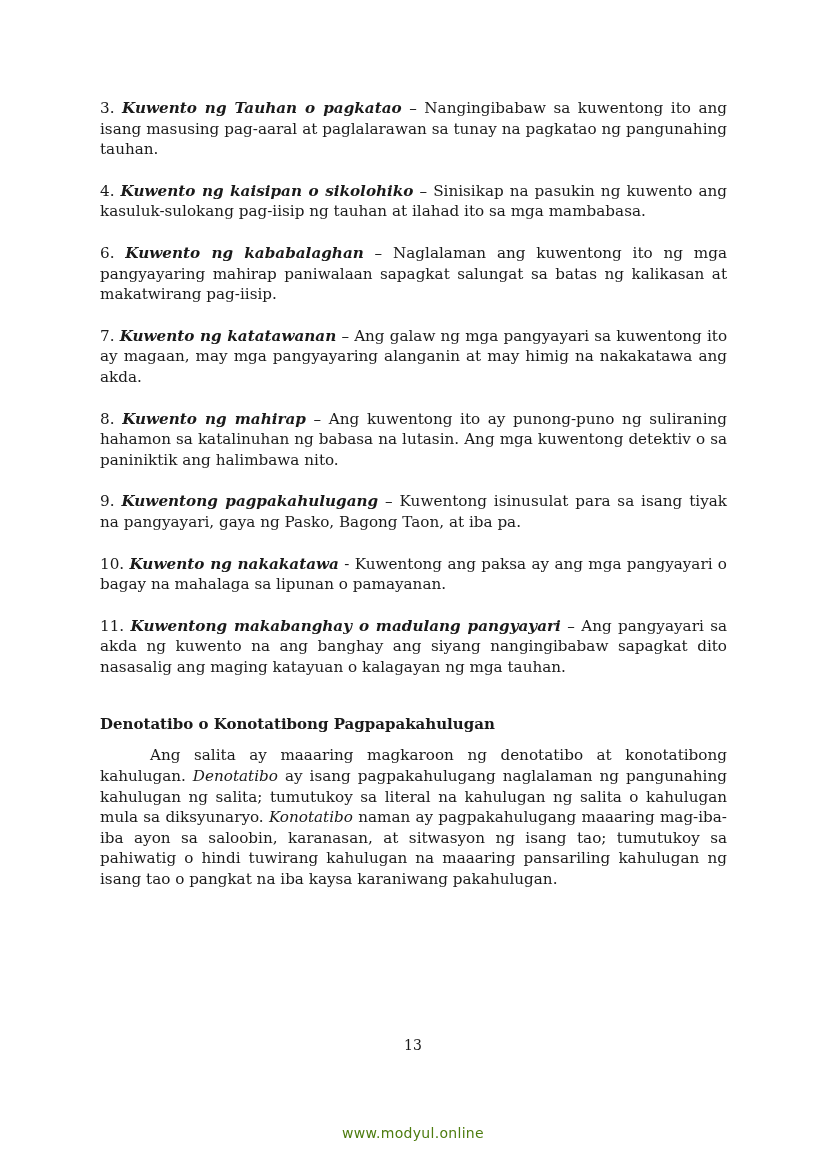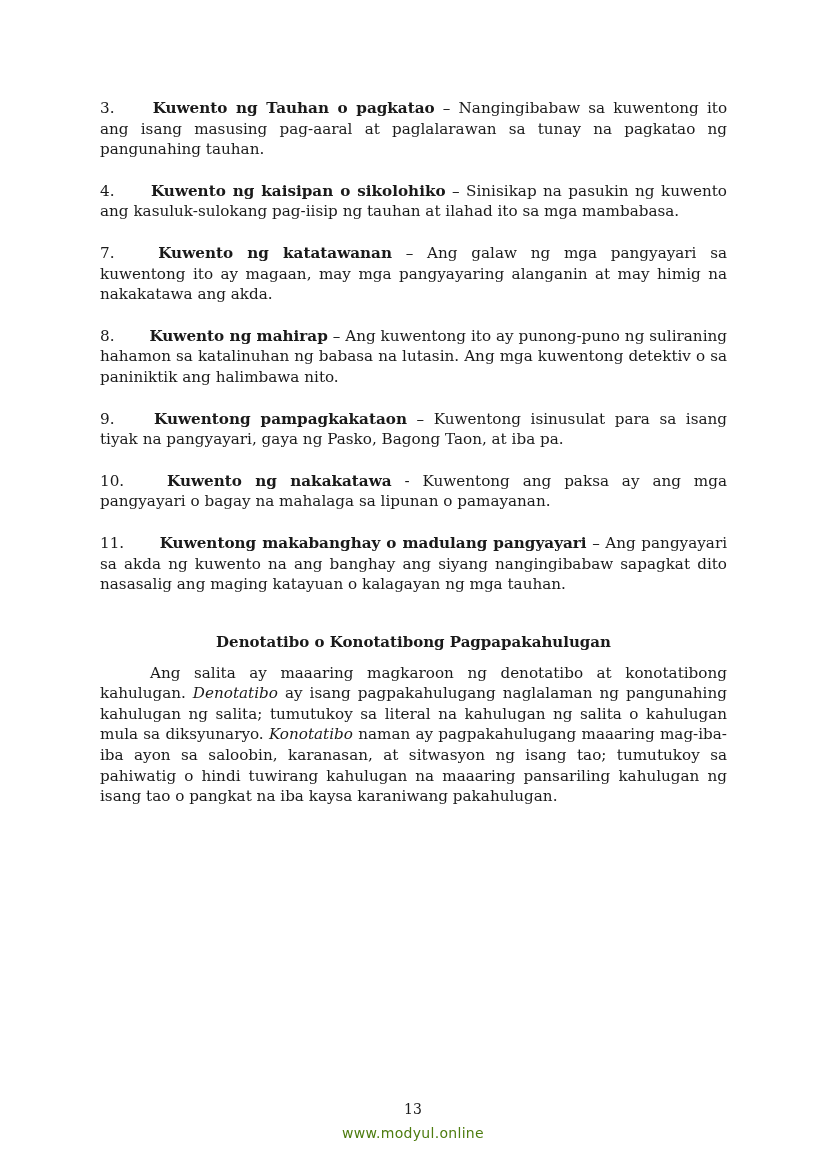--- a/index.html
+++ b/index.html
@@ -1,37 +1,38 @@
 <!DOCTYPE html>
 <html><head>
 <meta charset="utf-8">
 <style>
   html, body { margin: 0; padding: 0; background: #ffffff; }
   body { width: 826px; height: 1169px; position: relative; overflow: hidden;
          font-family: "DejaVu Serif", serif; color: #1a1a1a; }
   .page { position: absolute; left: 100px; top: 98px; width: 627px; }
   .item { font-size: 15.2px; line-height: 20.6px; text-align: justify; margin: 0 0 21px 0; }
-  .item b { font-weight: bold; margin-left: 30px; }
-  .heading { text-align: center; font-weight: bold; font-size: 15px; margin: 38px 0 12px 0; }
+  .item b { font-style: italic; font-weight: bold; }
+  .heading { font-weight: bold; font-size: 15px; margin: 38px 0 12px 0; }
   .para { font-size: 15.2px; line-height: 20.6px; text-align: justify; text-indent: 50px; margin: 0; }
   .para i { font-style: italic; }
-  .pagenum { position: absolute; top: 1101px; left: 0; width: 826px; text-align: center; font-size: 14px; }
+  .pagenum { position: absolute; top: 1037px; left: 0; width: 826px; text-align: center; font-size: 14px; }
   .watermark { position: absolute; top: 1125px; left: 0; width: 826px; text-align: center;
                font-family: "DejaVu Sans", sans-serif; font-size: 14px; color: #4d7c0f; letter-spacing: 0.3px; }
 </style>
 </head>
 <body>
 
 <div class="page">
   <div id="items">
     <p class="item"><span>3.</span> <b>Kuwento ng Tauhan o pagkatao</b><span> – </span><span>Nangingibabaw sa kuwentong ito ang isang masusing pag-aaral at paglalarawan sa tunay na pagkatao ng pangunahing tauhan.</span></p>
     <p class="item"><span>4.</span> <b>Kuwento ng kaisipan o sikolohiko</b><span> – </span><span>Sinisikap na pasukin ng kuwento ang kasuluk-sulokang pag-iisip ng tauhan at ilahad ito sa mga mambabasa.</span></p>
+    <p class="item"><span>6.</span> <b>Kuwento ng kababalaghan</b><span> – </span><span>Naglalaman ang kuwentong ito ng mga pangyayaring mahirap paniwalaan sapagkat salungat sa batas ng kalikasan at makatwirang pag-iisip.</span></p>
     <p class="item"><span>7.</span> <b>Kuwento ng katatawanan</b><span> – </span><span>Ang galaw ng mga pangyayari sa kuwentong ito ay magaan, may mga pangyayaring alanganin at may himig na nakakatawa ang akda.</span></p>
     <p class="item"><span>8.</span> <b>Kuwento ng mahirap</b><span> – </span><span>Ang kuwentong ito ay punong-puno ng suliraning hahamon sa katalinuhan ng babasa na lutasin. Ang mga kuwentong detektiv o sa paniniktik ang halimbawa nito.</span></p>
-    <p class="item"><span>9.</span> <b>Kuwentong pampagkakataon</b><span> – </span><span>Kuwentong isinusulat para sa isang tiyak na pangyayari, gaya ng Pasko, Bagong Taon, at iba pa.</span></p>
+    <p class="item"><span>9.</span> <b>Kuwentong pagpakahulugang</b><span> – </span><span>Kuwentong isinusulat para sa isang tiyak na pangyayari, gaya ng Pasko, Bagong Taon, at iba pa.</span></p>
     <p class="item"><span>10.</span> <b>Kuwento ng nakakatawa</b><span> - </span><span>Kuwentong ang paksa ay ang mga pangyayari o bagay na mahalaga sa lipunan o pamayanan.</span></p>
     <p class="item"><span>11.</span> <b>Kuwentong makabanghay o madulang pangyayari</b><span> – </span><span>Ang pangyayari sa akda ng kuwento na ang banghay ang siyang nangingibabaw sapagkat dito nasasalig ang maging katayuan o kalagayan ng mga tauhan.</span></p>
   </div>
 
   <div class="heading">Denotatibo o Konotatibong Pagpapakahulugan</div>
 
   <p class="para"><span>Ang salita ay maaaring magkaroon ng denotatibo at konotatibong kahulugan. </span><i>Denotatibo</i><span> ay isang pagpakahulugang naglalaman ng pangunahing kahulugan ng salita; tumutukoy sa literal na kahulugan ng salita o kahulugan mula sa diksyunaryo. </span><i>Konotatibo</i><span> naman ay pagpakahulugang maaaring mag-iba-iba ayon sa saloobin, karanasan, at sitwasyon ng isang tao; tumutukoy sa pahiwatig o hindi tuwirang kahulugan na maaaring pansariling kahulugan ng isang tao o pangkat na iba kaysa karaniwang pakahulugan.</span></p>
 </div>
 
 <div class="pagenum">13</div>

